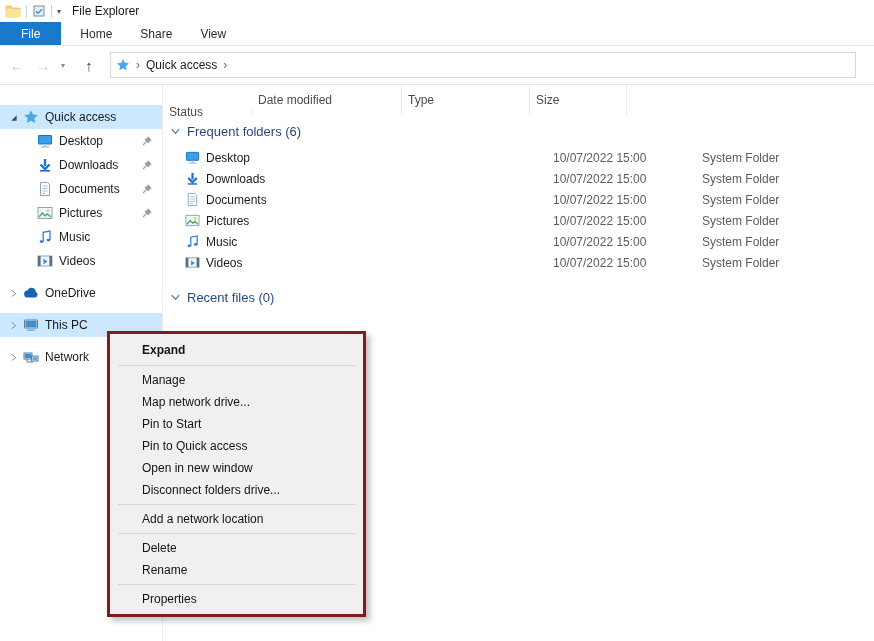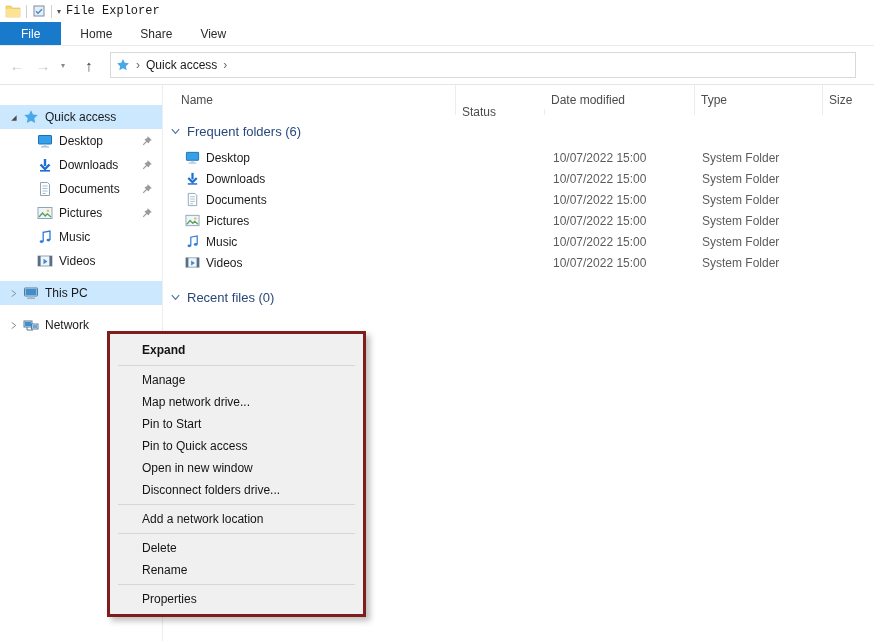--- a/index.html
+++ b/index.html
@@ -12,21 +12,21 @@
   .window{position:relative;width:874px;height:641px;background:#fff;overflow:hidden;}
 
   
   .titlebar{height:22px;display:flex;align-items:center;padding-left:5px;gap:5px;}
   .app-icon{width:16px;height:16px;}
   .app-icon svg{width:16px;height:16px;display:block;}
   .tb-divider{width:1px;height:13px;background:#cfcfcf;}
   .qat-btn{width:14px;height:14px;}
   .qat-btn svg{width:14px;height:14px;display:block;}
   .qat-caret{font-size:8px;color:#555;}
-  .win-title{font-family:Liberation Mono, monospace;}
+  .win-title{margin-left:6px;}
 
   
   .ribbon-tabs{height:23px;display:flex;align-items:stretch;border-bottom:1px solid #ebebeb;}
   .tab{padding:0 14px;display:flex;align-items:center;color:#2b2b2b;}
   .tab.active{background:var(--accent);color:#fff;padding:0 21px;margin-right:5px;}
 
   
   .addressbar{height:38px;display:flex;align-items:center;padding:0 4px;border-bottom:1px solid #e6e6e6;}
   .nav-btn{width:26px;text-align:center;font-size:15px;color:#3f3f3f;}
   .nav-btn.disabled{color:#c9c9c9;}
@@ -220,20 +220,33 @@
           <span class="side-icon">
             <svg viewBox="0 0 16 16">
               <rect x="1" y="3" width="14" height="10" fill="#eef6fb" stroke="#8fa6ba"></rect>
               <rect x="1" y="3" width="2.6" height="10" fill="#5a6e82"></rect>
               <rect x="12.4" y="3" width="2.6" height="10" fill="#5a6e82"></rect>
               <path d="M6.5 5.8l4 2.7-4 2.7z" fill="#4a86c8"></path>
             </svg>
           </span>
           <span class="side-label">Videos</span>
         </div>
+        <div class="side-item gap">
+          <span class="chev">
+            <svg viewBox="0 0 10 10">
+              <path d="M3 1.5L7.5 5 3 8.5" fill="none" stroke="#8a8a8a" stroke-width="1.1"></path>
+            </svg>
+          </span>
+          <span class="side-icon">
+            <svg viewBox="0 0 20 14">
+              <path d="M6 12.5a4.3 4.3 0 01-.6-8.6A5.5 5.5 0 0116 5.6a3.6 3.6 0 01-1 6.9z" fill="#1464b4"></path>
+            </svg>
+          </span>
+          <span class="side-label">OneDrive</span>
+        </div>
         <div class="side-item highlighted gap">
           <span class="chev">
             <svg viewBox="0 0 10 10">
               <path d="M3 1.5L7.5 5 3 8.5" fill="none" stroke="#8a8a8a" stroke-width="1.1"></path>
             </svg>
           </span>
           <span class="side-icon">
             <svg viewBox="0 0 16 16">
               <rect x="1.5" y="3" width="13" height="8" rx=".5" fill="#cfe6f5" stroke="#5c7a96"></rect>
               <rect x="2.5" y="4" width="11" height="6" fill="#3e8fd0"></rect>
@@ -257,21 +270,20 @@
               <rect x="9.5" y="8" width="4.5" height="3" fill="#68a8d8"></rect>
               <path d="M4 10v3h6" stroke="#5c7a96" fill="none"></path>
             </svg>
           </span>
           <span class="side-label">Network</span>
         </div>
       </aside>
 
     <section class="content">
       <div class="col-headers" id="col-headers">
-          <div class="col-cell first" style="width: 274px;">Name</div>
           <div class="col-cell" style="width: 82px; margin-top: 24px;">Status</div>
           <div class="col-cell" style="width: 143px;">Date modified</div>
           <div class="col-cell" style="width: 121px;">Type</div>
           <div class="col-cell" style="width: 90px;">Size</div>
         </div>
 
       <div class="group-header">
         <span class="g-chev">
             <svg viewBox="0 0 12 12">
               <path d="M2 3.5L6 8l4-4.5" fill="none" stroke="#4f74a8" stroke-width="1.3"></path>

